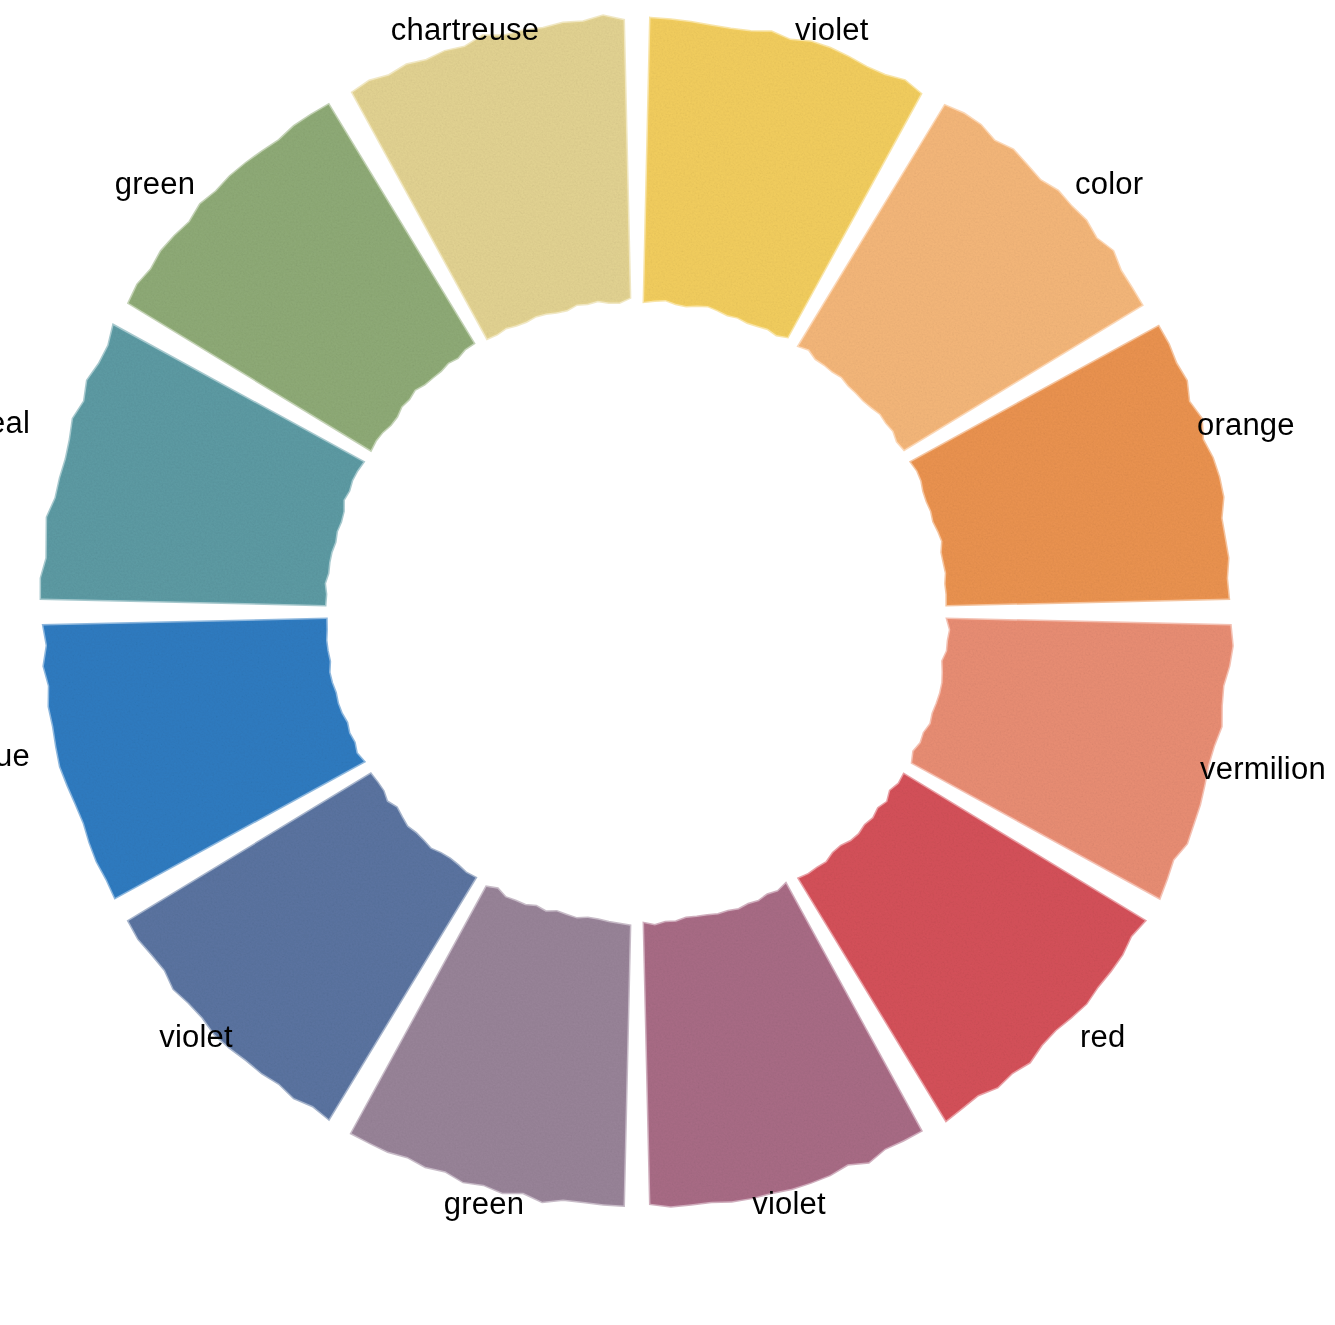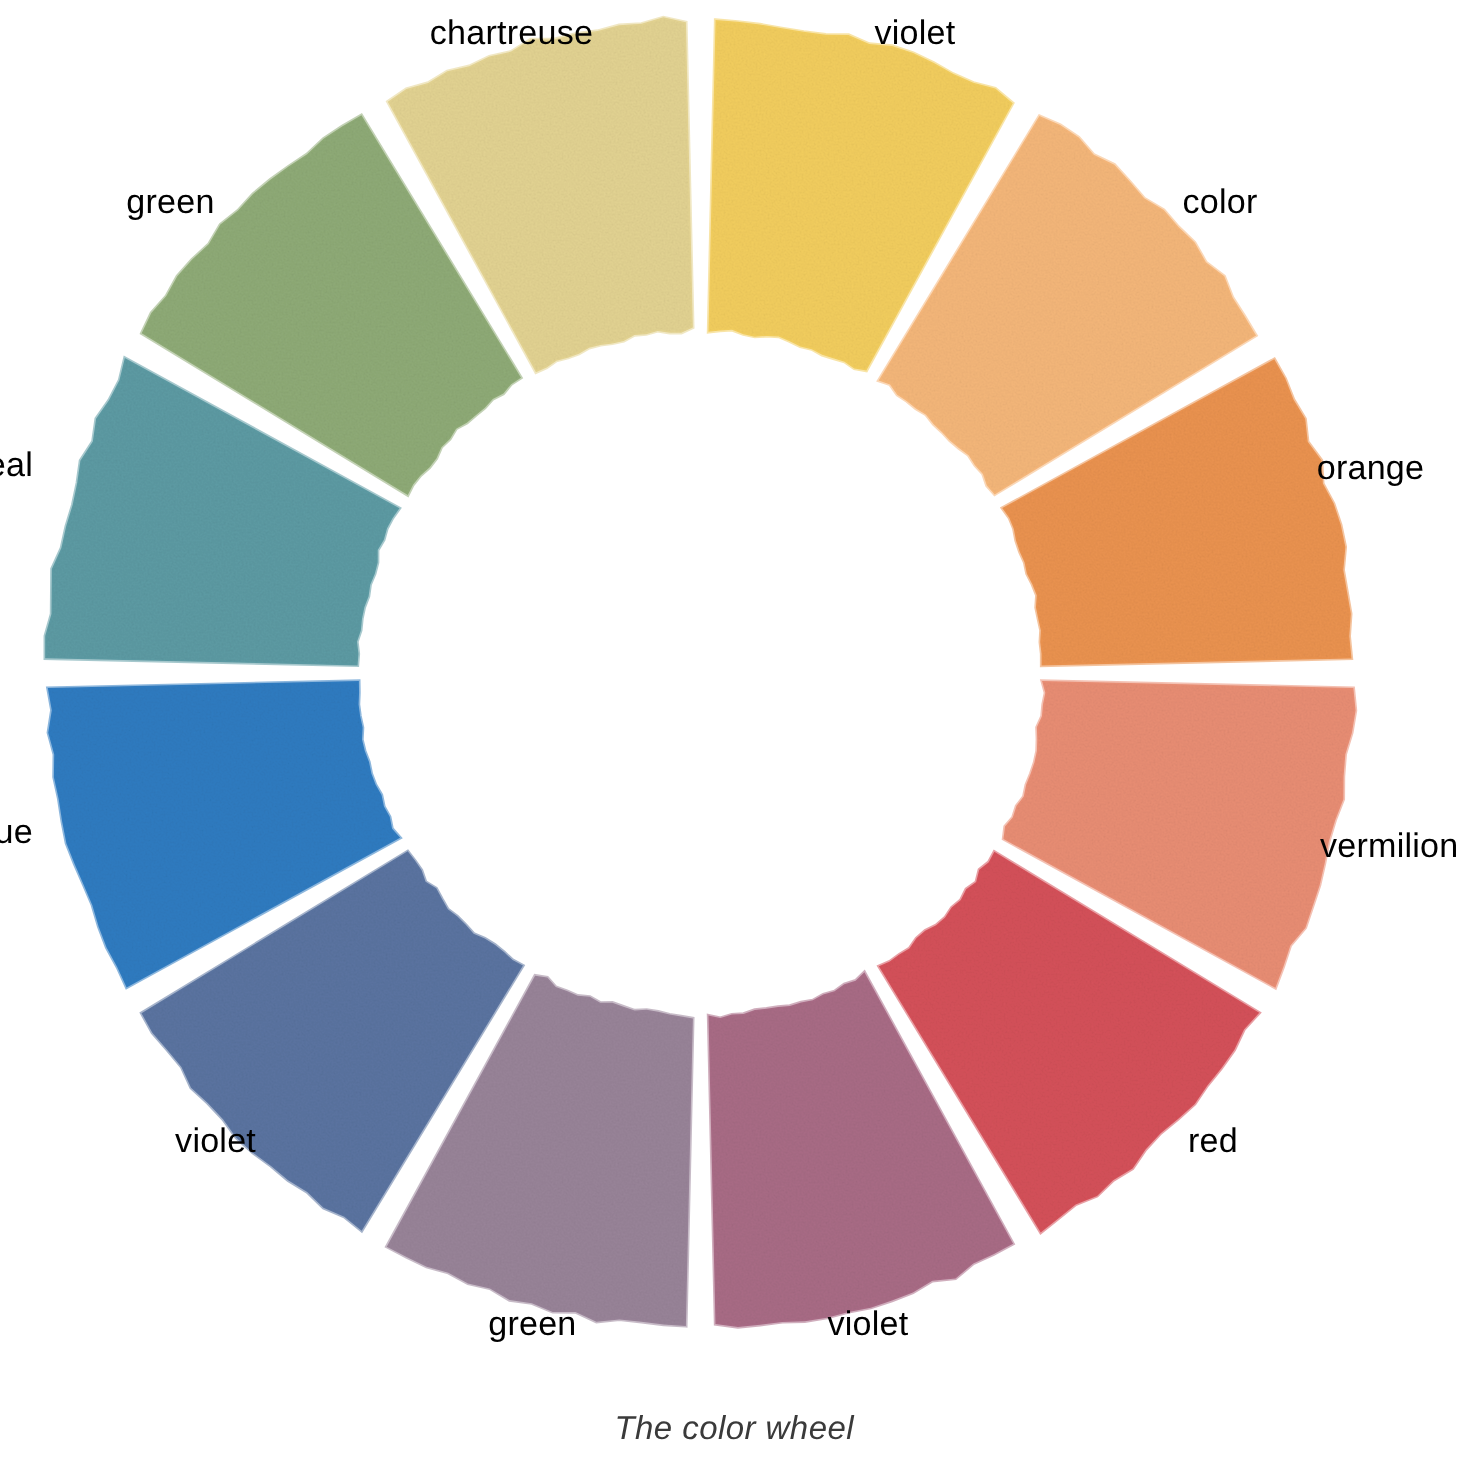--- a/index.html
+++ b/index.html
@@ -126,15 +126,14 @@
         <div class="wheel-label lbl-center" style="left: 589px; width: 400px; top: 1188px;">violet</div>
         <div class="wheel-label lbl-center" style="left: 284px; width: 400px; top: 1188px;">green</div>
         <div class="wheel-label lbl-center" style="left: -4px; width: 400px; top: 1021px;">violet</div>
         <div class="wheel-label lbl-left" style="right: 1305px; top: 740px;">blue</div>
         <div class="wheel-label lbl-left" style="right: 1305px; top: 407px;">teal</div>
         <div class="wheel-label lbl-center" style="left: -45px; width: 400px; top: 168px;">green</div>
         <div class="wheel-label lbl-center" style="left: 265px; width: 400px; top: 14px;">chartreuse</div>
       </div>
   </div>
 
-  <div id="caption">The color wheel</div>
 
 </div>
 
 </body></html>

